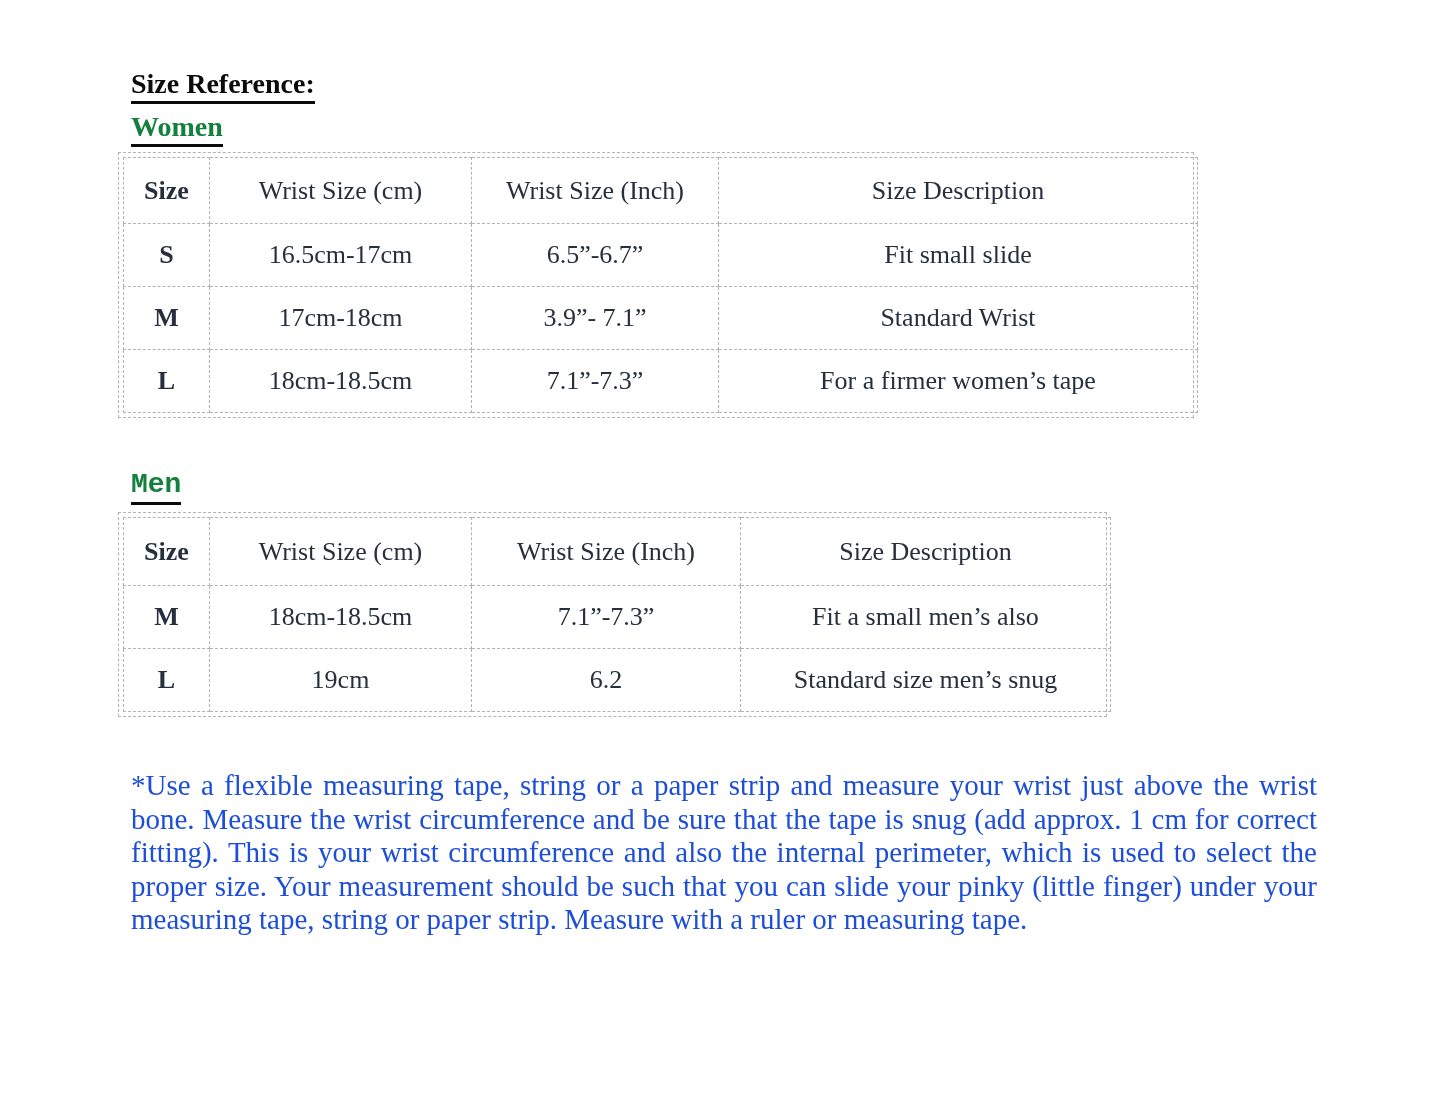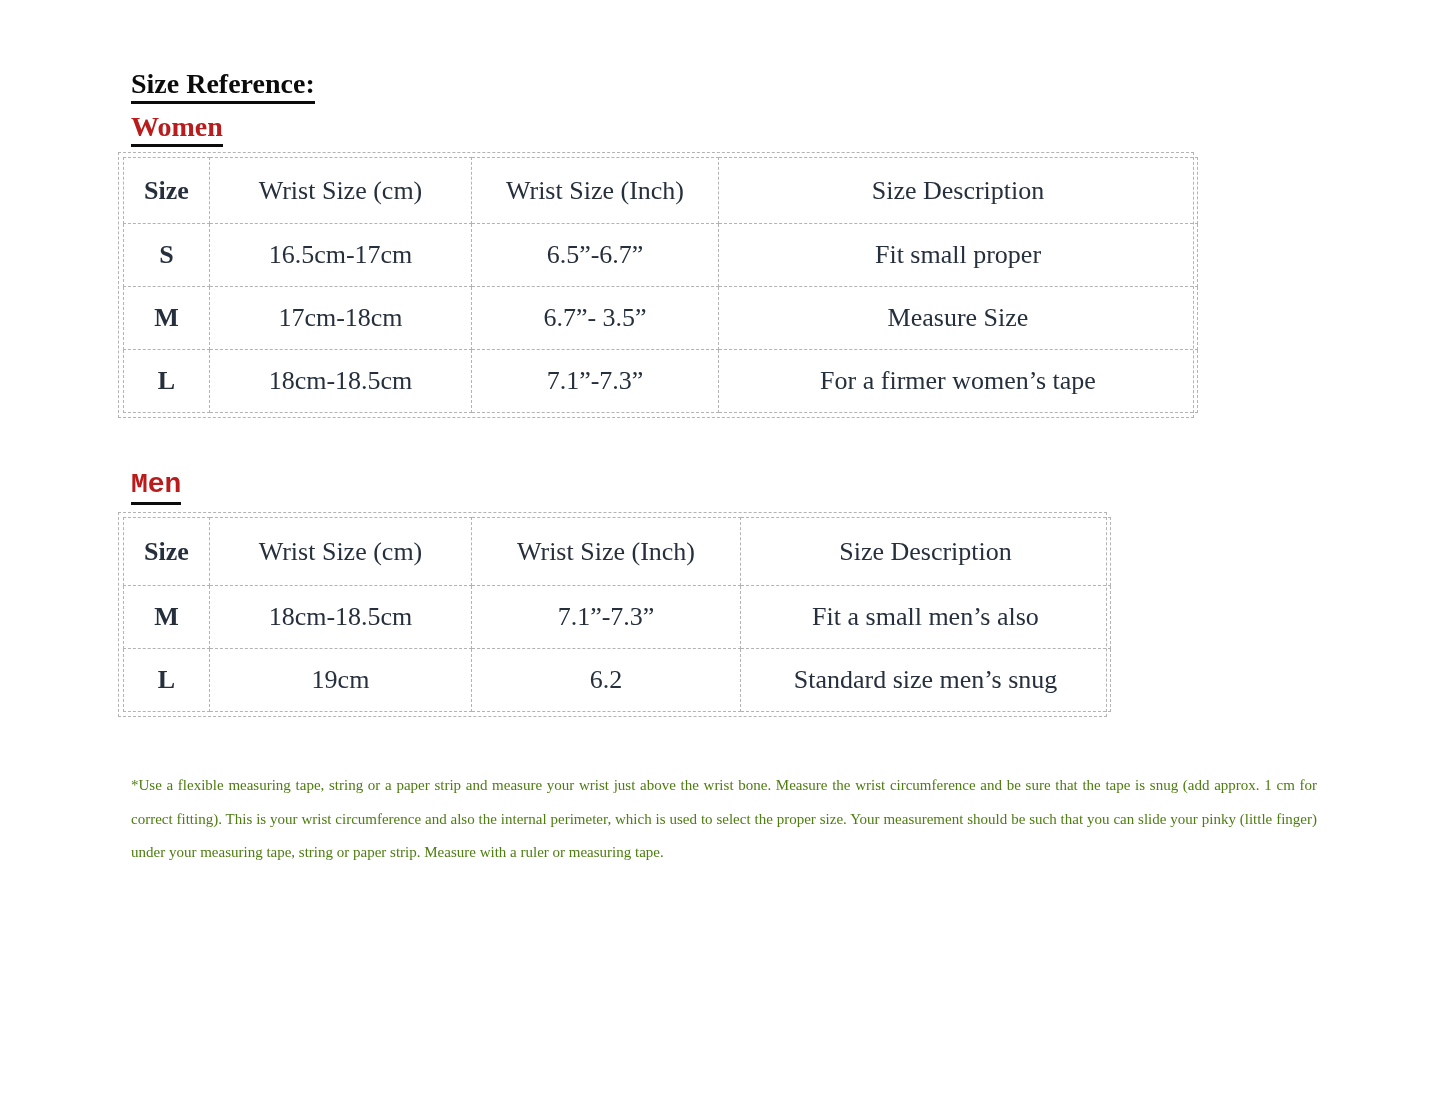--- a/index.html
+++ b/index.html
@@ -26,21 +26,21 @@
     border-bottom: 3px solid #0b0b0b;
     padding-bottom: 1px;
     display: inline-block;
     line-height: 1.1;
   }
   .section-heading {
     position: absolute;
     left: 131px;
     font-size: 28px;
     font-weight: bold;
-    color: #b91c1c;
+    color: #15803d;
   }
   .heading-women { top: 111px; }
   .heading-men   { top: 469px; font-family: Liberation Mono, monospace; }
 
   .tbl-wrap {
     position: absolute;
     left: 118px;
     border: 1.5px dashed #b3b3b3;
     padding: 4px;
     background: #ffffff;
@@ -67,23 +67,23 @@
   .tbl-women td { height: 63px; }
   .tbl-men th   { height: 68px; }
   .tbl-men td   { height: 63px; }
   th:first-child, td:first-child { font-weight: bold; }
 
   .footnote {
     position: absolute;
     left: 131px;
     top: 769px;
     width: 1186px;
-    font-size: 15px;
+    font-size: 29px;
     line-height: 33.6px;
-    color: #4d7c0f;
+    color: #1d4ed8;
     text-align: justify;
     text-justify: inter-word;
   }
 </style>
 </head>
 <body>
 
 <div class="page">
 
   <div class="title">
@@ -108,27 +108,27 @@
           <th>Wrist Size (cm)</th>
           <th>Wrist Size (Inch)</th>
           <th>Size Description</th>
         </tr>
       </thead>
       <tbody>
           <tr>
             <td>S</td>
             <td>16.5cm-17cm</td>
             <td>6.5”-6.7”</td>
-            <td>Fit small proper</td>
+            <td>Fit small slide</td>
           </tr>
           <tr>
             <td>M</td>
             <td>17cm-18cm</td>
-            <td>6.7”- 3.5”</td>
-            <td>Measure Size</td>
+            <td>3.9”- 7.1”</td>
+            <td>Standard Wrist</td>
           </tr>
           <tr>
             <td>L</td>
             <td>18cm-18.5cm</td>
             <td>7.1”-7.3”</td>
             <td>For a firmer women’s tape</td>
           </tr>
         </tbody>
     </table>
   </div>

